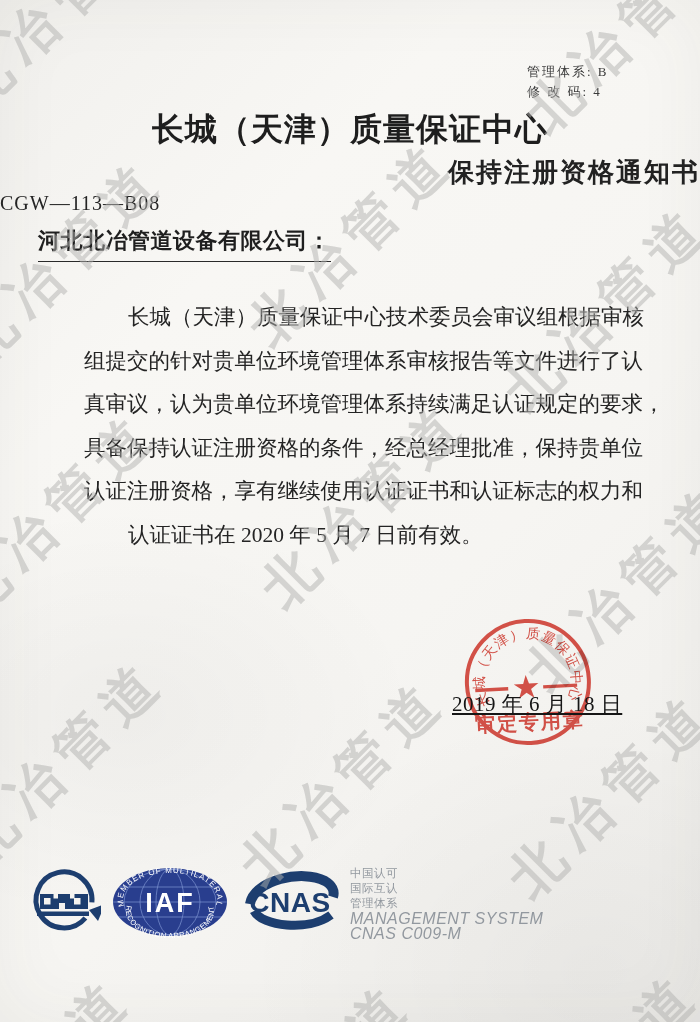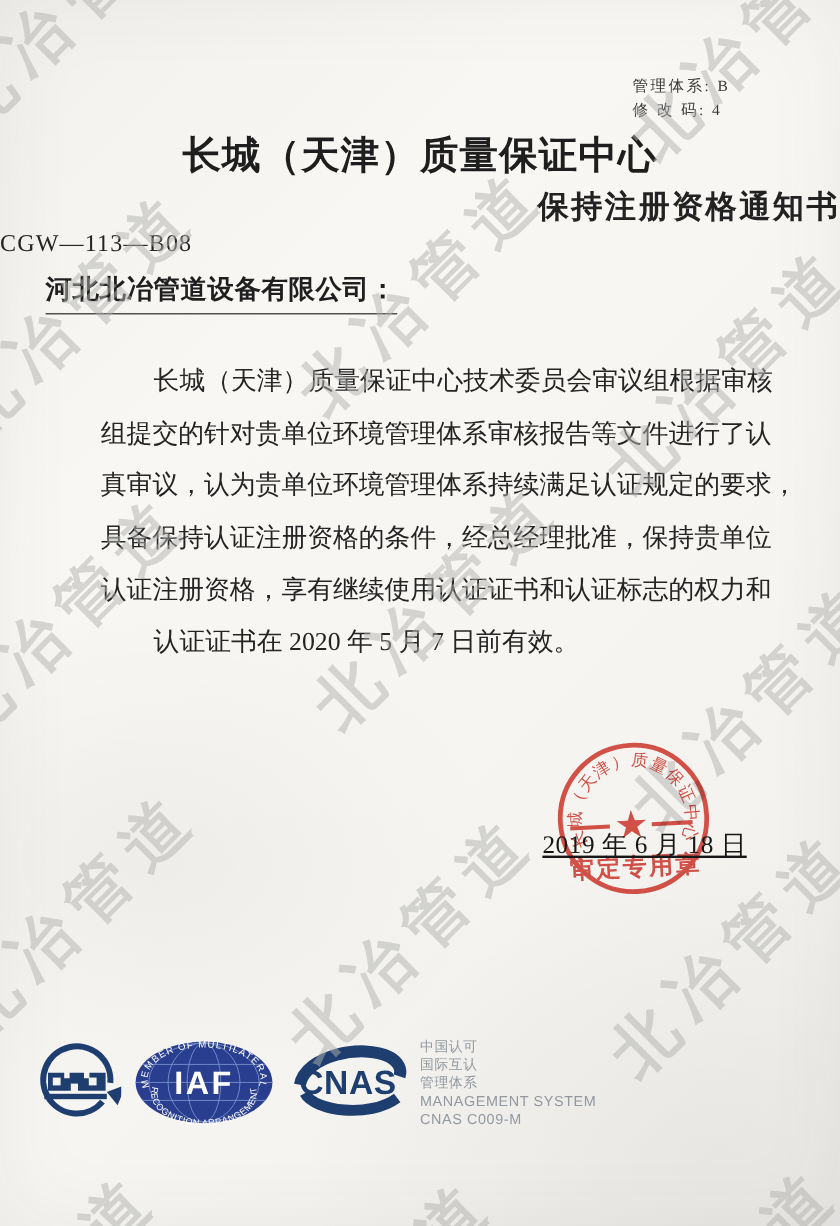--- a/index.html
+++ b/index.html
@@ -62,21 +62,21 @@
     position:absolute;left:458px;top:614px;z-index:4;
     transform:rotate(-3deg);opacity:0.92;mix-blend-mode:multiply;
   }
   .stamp text{font-family:"DejaVu Sans","Liberation Sans",sans-serif;}
   .footer-logos svg{position:absolute;z-index:2;}
   .accred{
     position:absolute;left:350px;top:866px;z-index:2;
     font-family:"Liberation Sans","DejaVu Sans",sans-serif;
     font-size:11.5px;line-height:15px;color:#92989f;letter-spacing:0.5px;
   }
-  .accred .en{font-size:12px;}
+  .accred .en{font-size:16px;font-style:italic;}
 </style>
 </head>
 <body>
 
 <div class="paper">
 
   <div class="version">
     <div>管理体系: B</div>
     <div>修 改 码: 4</div>
   </div>

